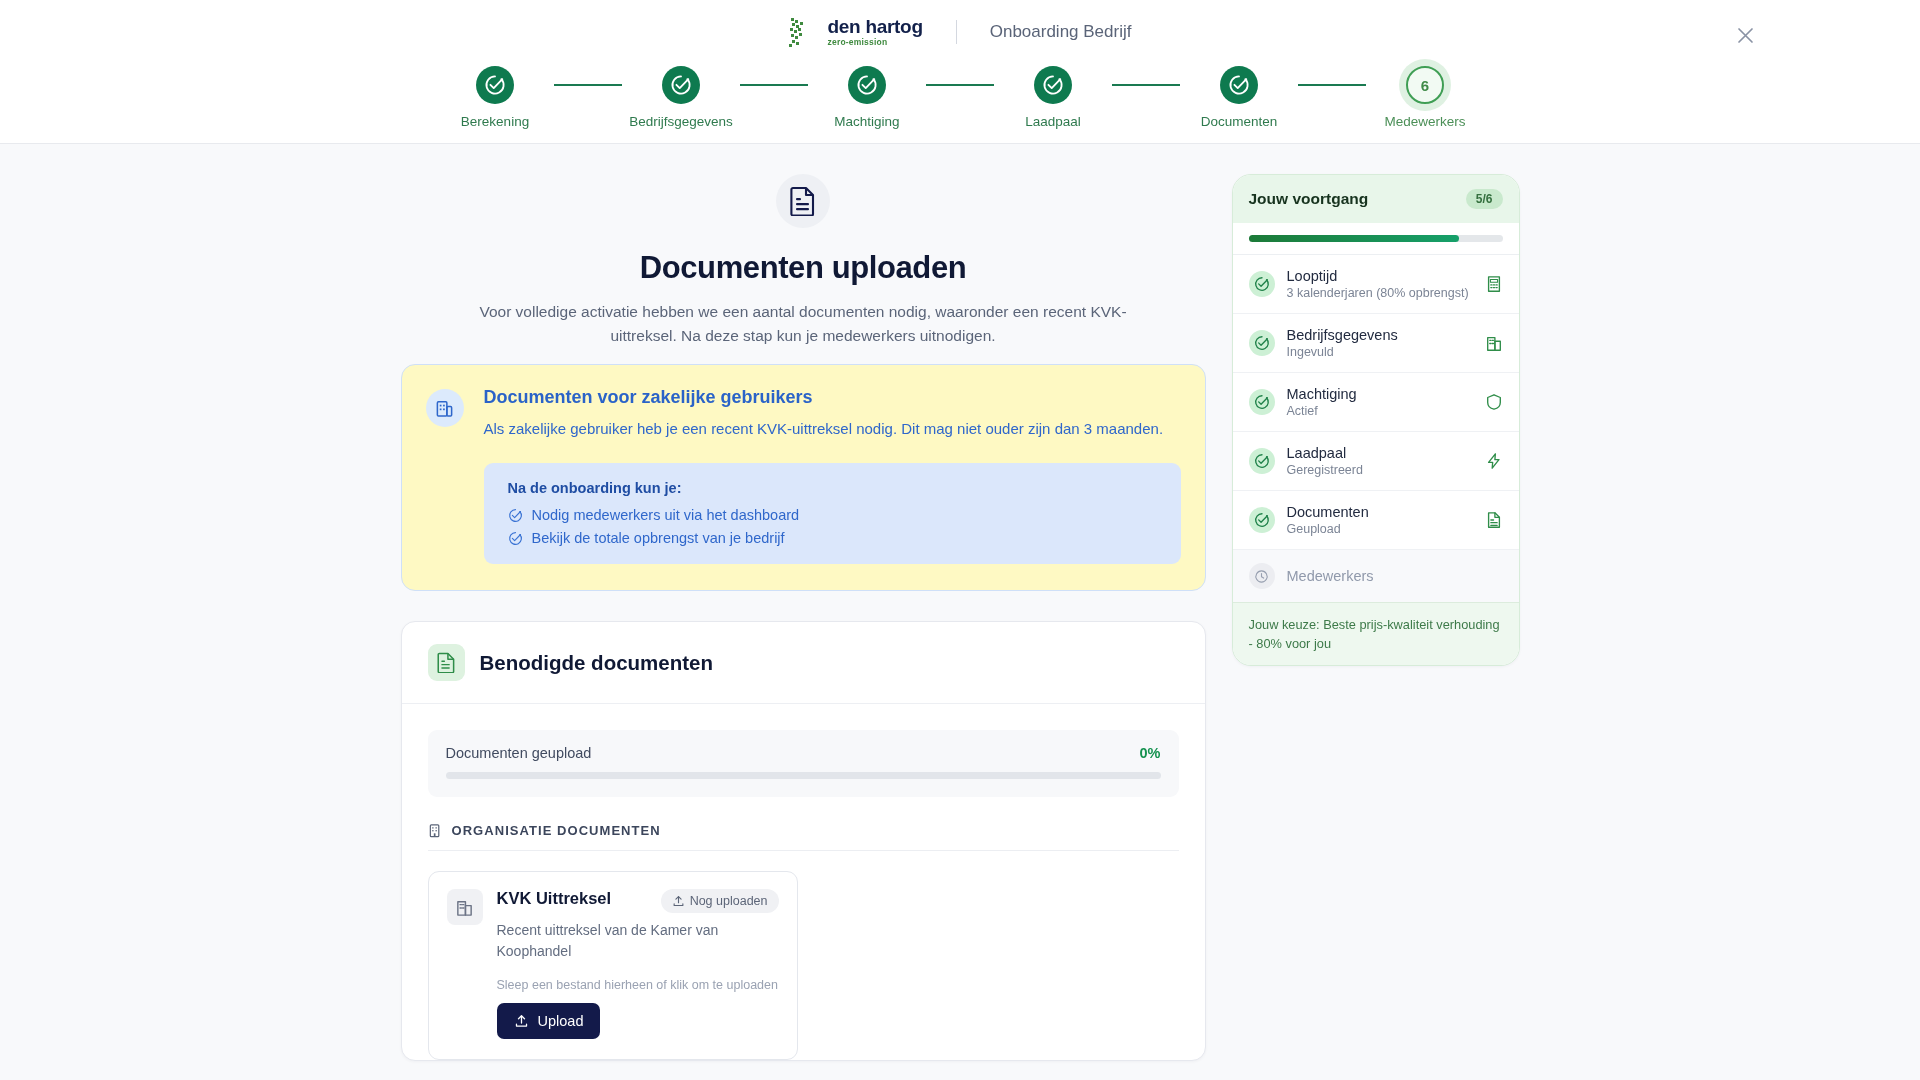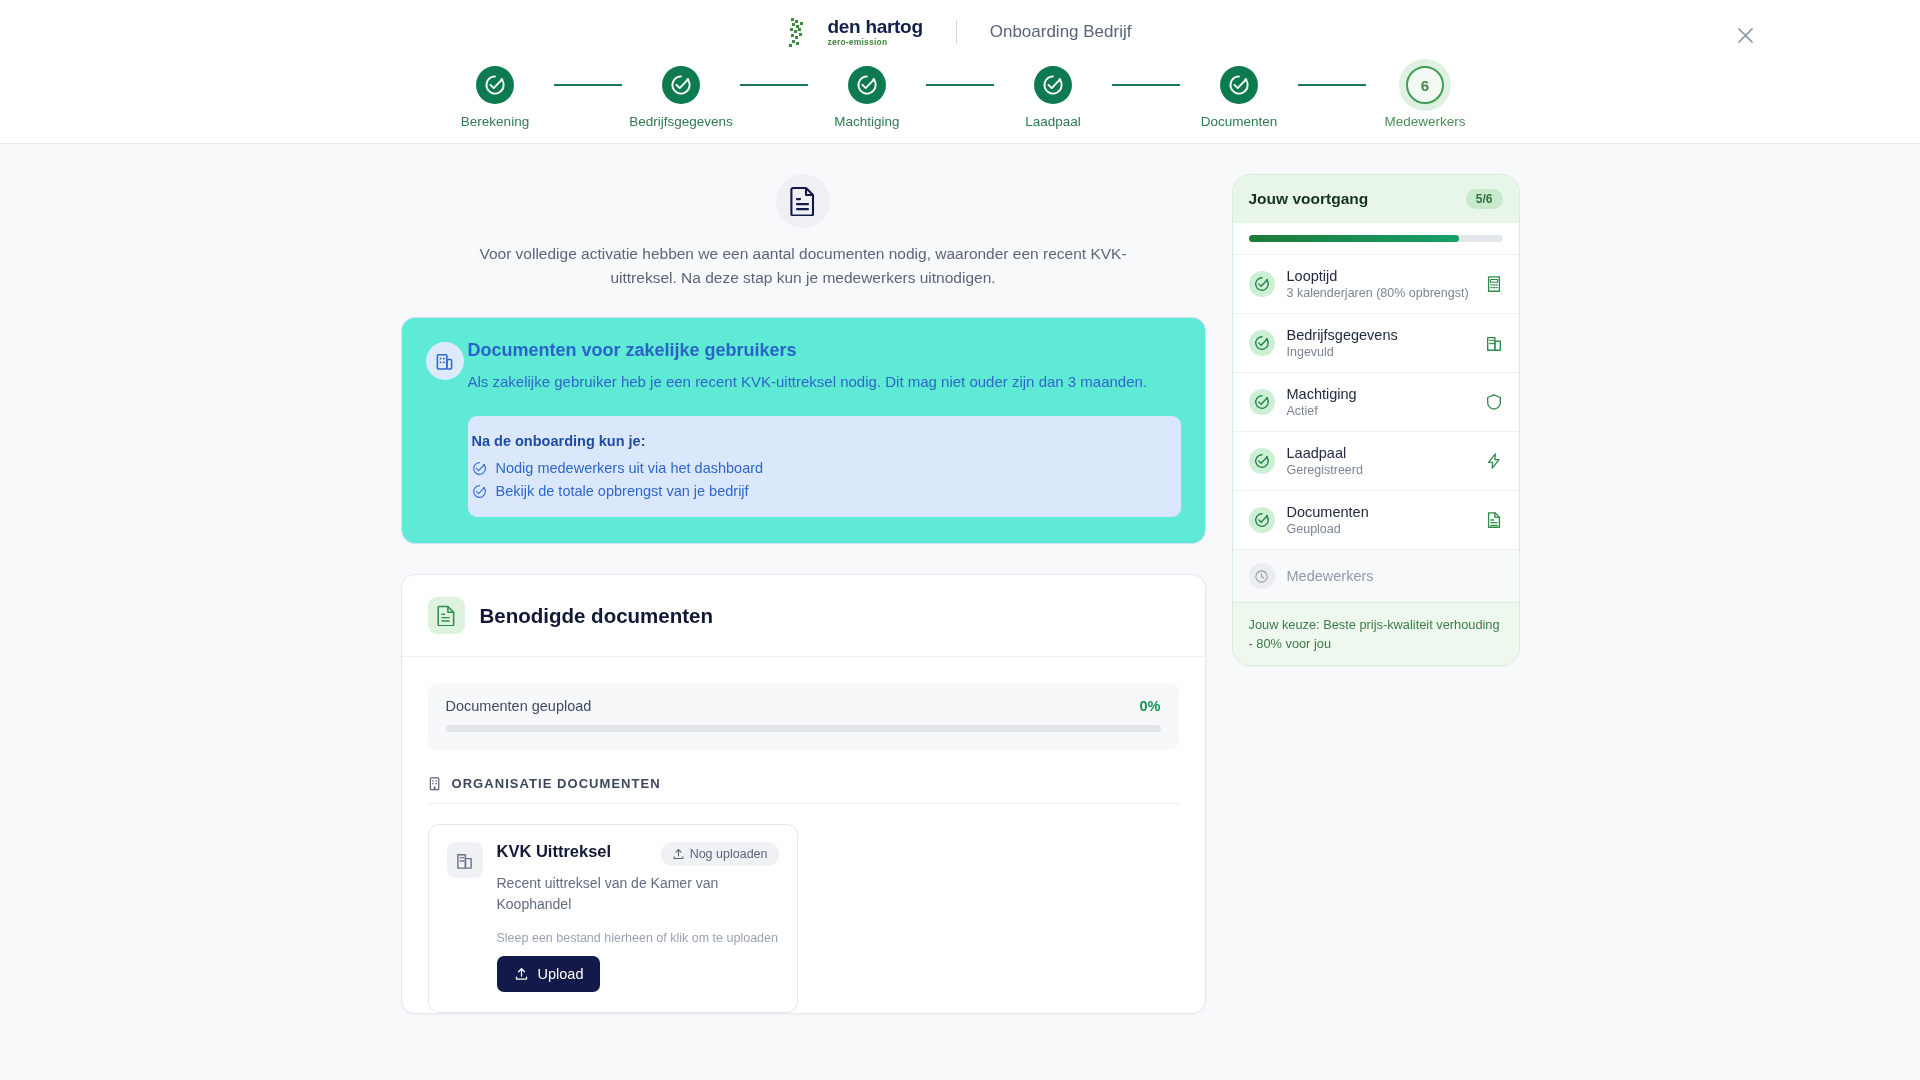--- a/index.html
+++ b/index.html
@@ -87,38 +87,38 @@
     font-size: 31px; font-weight: 700; color: #101935;
     margin-top: 22px; letter-spacing: -0.4px;
   }
   .hero-sub {
     font-size: 15.5px; color: #5b6579; line-height: 1.55;
     max-width: 672px; margin: 14px auto 0;
   }
 
   
   .info-card {
-    margin-top: 27px; background: #5eead4;
+    margin-top: 16px; background: #fef9c3;
     border: 1px solid #cfe0f8; border-radius: 14px;
-    padding: 22px 24px 26px; display: flex; gap: 4px;
+    padding: 22px 24px 26px; display: flex; gap: 20px;
   }
   .info-icon {
     width: 38px; height: 38px; border-radius: 50%;
     background: #dceafc; flex: none;
     display: flex; align-items: center; justify-content: center;
     margin-top: 2px;
   }
   .info-body { flex: 1; }
   .info-title { font-size: 18px; font-weight: 700; color: #2a63c8; }
   .info-text {
     font-size: 15px; color: #2f67cb; line-height: 1.6; margin-top: 9px;
   }
   .info-sub {
     margin-top: 22px; background: #dbe7fb; border-radius: 9px;
-    padding: 17px 4px 18px;
+    padding: 17px 24px 18px;
   }
   .info-sub-title {
     font-size: 14.5px; font-weight: 700; color: #1f4da3; margin-bottom: 11px;
   }
   .info-li {
     display: flex; align-items: center; gap: 9px;
     font-size: 14.5px; color: #2f67cb; margin-bottom: 7px;
   }
   .info-li:last-child { margin-bottom: 0; }
 
@@ -342,20 +342,21 @@
     <div class="hero">
       <div class="hero-icon-wrap">
         <svg width="26" height="30" viewBox="0 0 26 30">
           <path d="M3 2 h13 l7 7 v19 a1.6 1.6 0 0 1 -1.6 1.6 H3 A1.6 1.6 0 0 1 1.4 28 V3.6 A1.6 1.6 0 0 1 3 2 Z" fill="none" stroke="#131a4a" stroke-width="2.1" stroke-linejoin="round"></path>
           <path d="M16 2 v7 h7" fill="none" stroke="#131a4a" stroke-width="2.1" stroke-linejoin="round"></path>
           <rect x="6" y="12" width="5" height="2.2" rx="1" fill="#131a4a"></rect>
           <rect x="6" y="17" width="13" height="2.2" rx="1" fill="#131a4a"></rect>
           <rect x="6" y="22" width="13" height="2.2" rx="1" fill="#131a4a"></rect>
         </svg>
       </div>
+      <h1 class="hero-title">Documenten uploaden</h1>
       <p class="hero-sub">Voor volledige activatie hebben we een aantal documenten nodig, waaronder een recent KVK-uittreksel. Na deze stap kun je medewerkers uitnodigen.</p>
     </div>
 
     <div class="info-card">
       <div class="info-icon">
         <svg width="19" height="19" viewBox="0 0 20 20">
           <rect x="2.5" y="3" width="10" height="15" rx="1.1" fill="none" stroke="#2f67cb" stroke-width="1.6"></rect>
           <rect x="12.5" y="8" width="5" height="10" rx="1.1" fill="none" stroke="#2f67cb" stroke-width="1.6"></rect>
           <rect x="5" y="6" width="1.8" height="1.8" fill="#2f67cb"></rect>
           <rect x="8.5" y="6" width="1.8" height="1.8" fill="#2f67cb"></rect>

